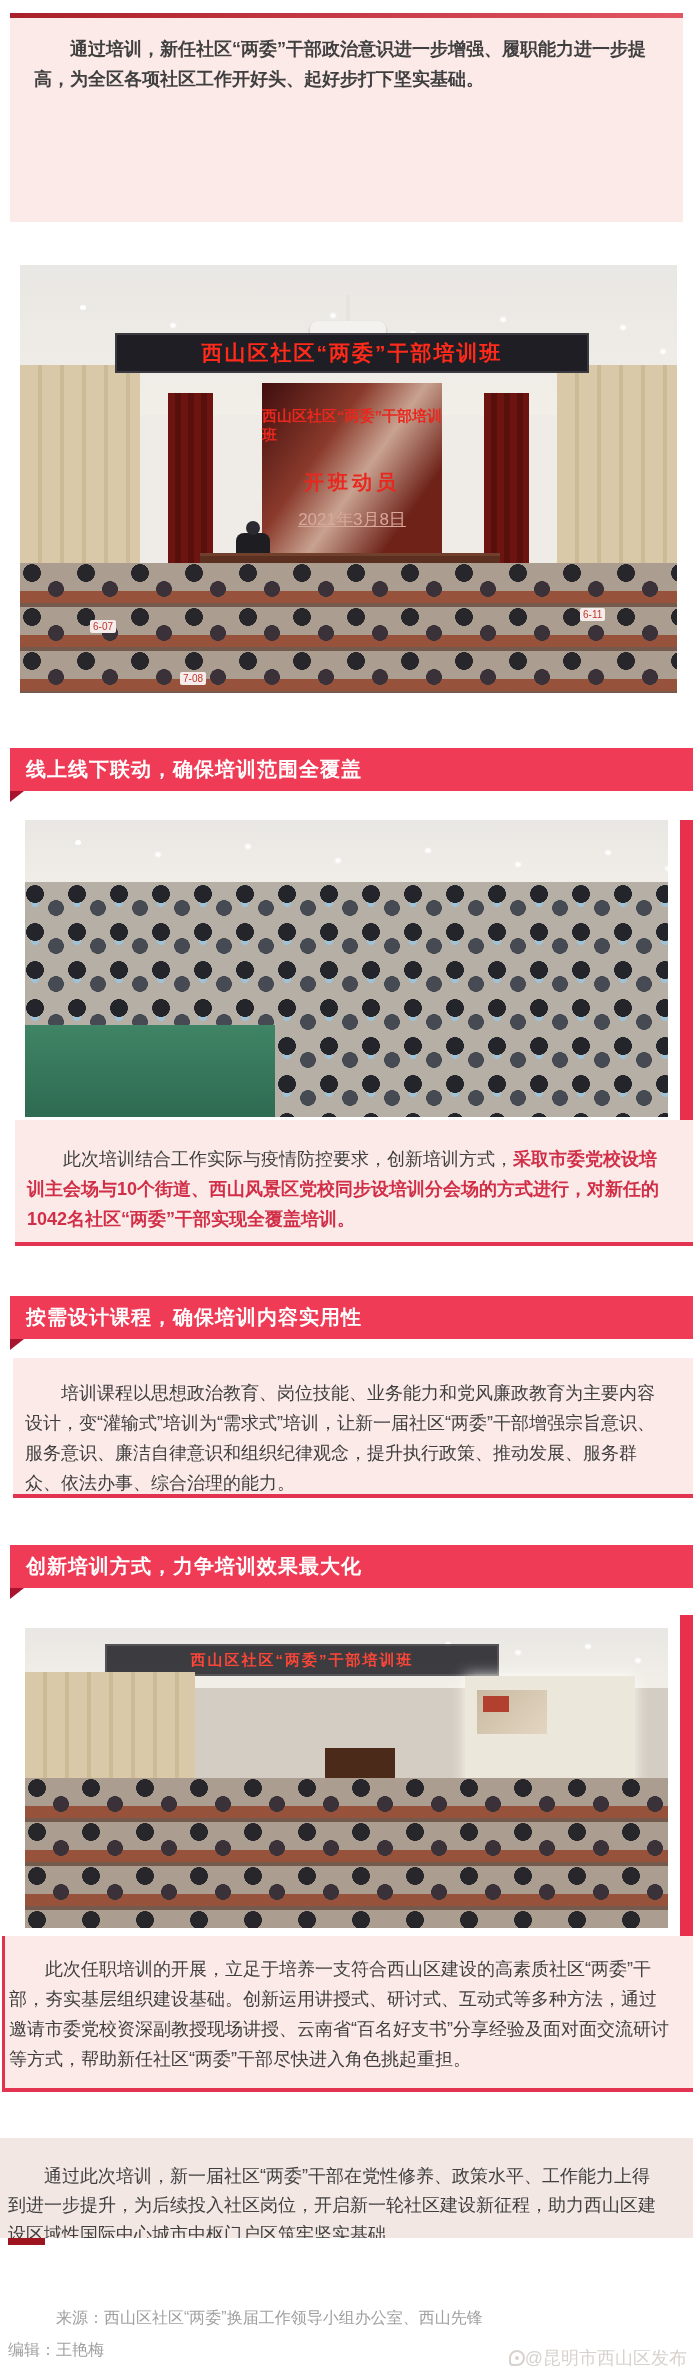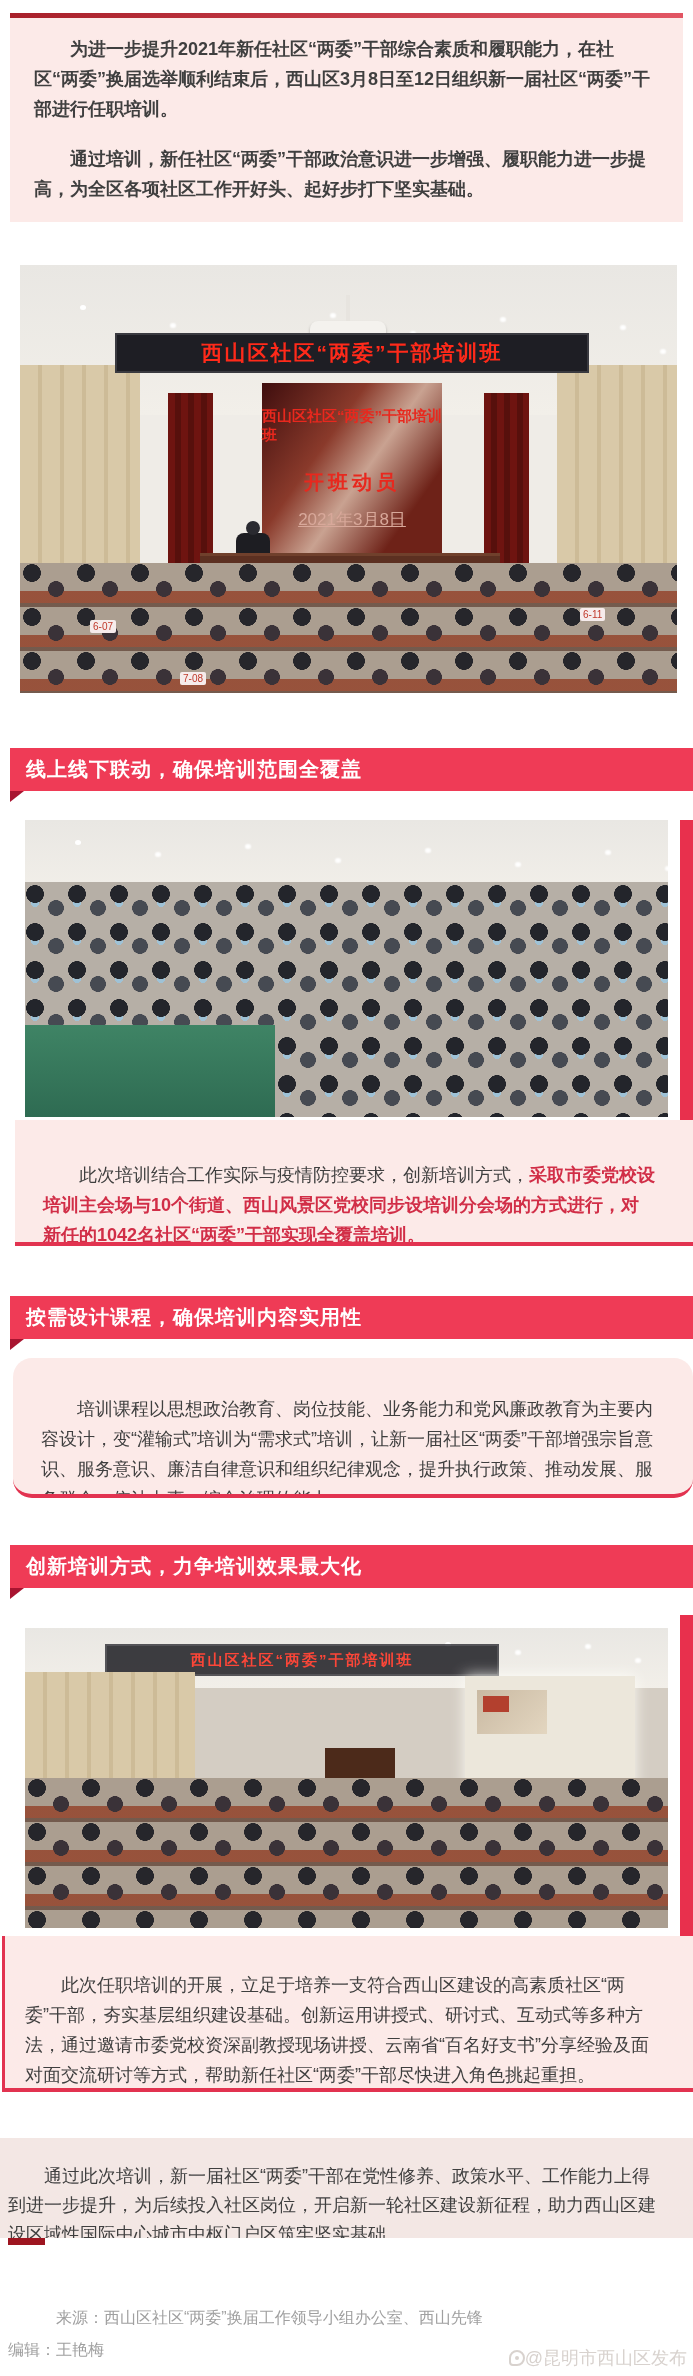--- a/index.html
+++ b/index.html
@@ -17,21 +17,21 @@
   .intro-card p{margin:0 0 20px 0;font-size:18px;line-height:30px;font-weight:bold;
     color:#3f3f3f;text-indent:2em;}
   
   .banner{left:10px;width:683px;height:43px;background:#ef3b56;color:#ffffff;
     font-size:20px;font-weight:bold;line-height:43px;padding-left:16px;
     box-sizing:border-box;letter-spacing:1px;overflow:hidden;}
   .fold{width:0;height:0;border-top:11px solid #a81430;border-right:14px solid transparent;}
   
   .pbox{background:#fceae8;box-sizing:border-box;overflow:hidden;
     border-bottom:4px solid #e23350;}
-  .pbox p{margin:16px;font-size:18px;line-height:30px;color:#3f3f3f;text-indent:2em;}
+  .pbox p{margin:0;font-size:18px;line-height:30px;color:#3f3f3f;text-indent:2em;}
   .red-strong{color:#d12e47;font-weight:bold;}
   .side-stripe{width:13px;background:#e8304d;}
   
   .final-block{left:0;top:2138px;width:693px;height:100px;background:#f3e7e4;
     padding:24px 26px 0 8px;box-sizing:border-box;overflow:hidden;}
   .final-block p{margin:0;font-size:18px;line-height:29px;color:#3f3f3f;text-indent:2em;}
   .accent-bar{left:8px;top:2238px;width:37px;height:7px;background:#9e1520;}
   
   .footer-line{left:8px;font-size:16px;color:#a0a0a0;}
   .watermark{right:6px;top:2346px;font-size:18px;color:#d8d2ce;display:flex;
@@ -80,21 +80,20 @@
     background:linear-gradient(135deg,#c9b9a2,#e3d6c0);}
   .screen3 .mini::after{content:"";position:absolute;left:6px;top:6px;width:26px;height:16px;
     background:#b3402e;}
   .podium{position:absolute;background:#4c2a1a;}
 </style>
 </head>
 <body>
 
 <div class="abs top-bar"></div>
 <div class="abs intro-card">
-  <p>为进一步提升2021年新任社区“两委”干部综合素质和履职能力，在社区“两委”换届选举顺利结束后，西山区3月8日至12日组织新一届社区“两委”干部进行任职培训。</p>
   <p>通过培训，新任社区“两委”干部政治意识进一步增强、履职能力进一步提高，为全区各项社区工作开好头、起好步打下坚实基础。</p>
 </div>
 
 <div class="abs photo" style="left:20px;top:265px;width:657px;height:428px;">
   <div class="ceiling" style="height:150px;"></div>
   <div class="lightdot" style="left:60px;top:40px;box-shadow:90px 18px 2px #fff,180px 30px 2px #fff,250px 8px 2px #fff,330px 26px 2px #fff,420px 12px 2px #fff,470px 34px 2px #fff,540px 20px 2px #fff,580px 44px 2px #fff,140px 60px 2px #fff,380px 56px 2px #fff,480px 64px 2px #fff;"></div>
   <div class="proj" style="left:290px;top:56px;"></div>
   <div class="wood" style="left:0;top:100px;width:120px;height:200px;"></div>
   <div class="wood" style="left:537px;top:100px;width:120px;height:200px;"></div>
   <div class="led" style="left:95px;top:68px;width:470px;height:36px;font-size:21px;">
@@ -130,21 +129,21 @@
 
 <div class="abs pbox" style="left:15px;top:1120px;width:678px;height:126px;padding:24px 22px 0 12px;">
   <p><span>此次培训结合工作实际与疫情防控要求，创新培训方式，</span><span class="red-strong">采取市委党校设培训主会场与10个街道、西山风景区党校同步设培训分会场的方式进行，对新任的1042名社区“两委”干部实现全覆盖培训。</span></p>
 </div>
 
 <div class="abs banner" style="top:1296px;">
   <span>按需设计课程，确保培训内容实用性</span>
 </div>
 <div class="abs fold" style="left:10px;top:1339px;"></div>
 
-<div class="abs pbox" style="left:13px;top:1358px;width:680px;height:140px;padding:20px 22px 0 12px;border-radius:19px;">
+<div class="abs pbox" style="left:13px;top:1358px;width:680px;height:140px;padding:20px 22px 0 12px;">
   <p>培训课程以思想政治教育、岗位技能、业务能力和党风廉政教育为主要内容设计，变“灌输式”培训为“需求式”培训，让新一届社区“两委”干部增强宗旨意识、服务意识、廉洁自律意识和组织纪律观念，提升执行政策、推动发展、服务群众、依法办事、综合治理的能力。</p>
 </div>
 
 <div class="abs banner" style="top:1545px;">
   <span>创新培训方式，力争培训效果最大化</span>
 </div>
 <div class="abs fold" style="left:10px;top:1588px;"></div>
 
 <div class="abs photo" style="left:25px;top:1628px;width:643px;height:300px;background:#d4cdc3;">
   <div class="ceiling" style="height:60px;"></div>

